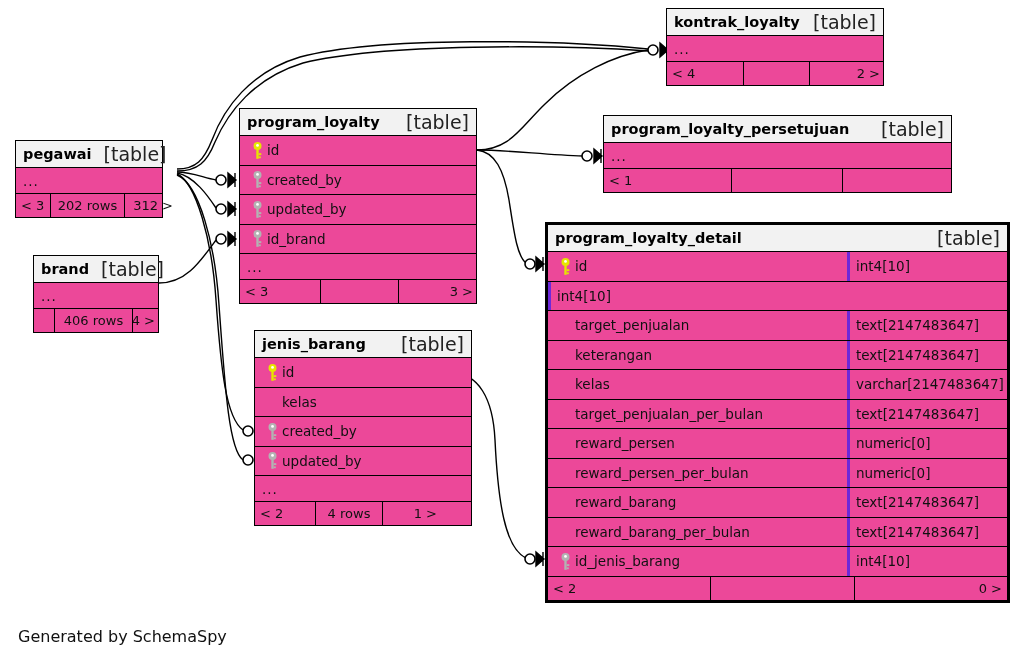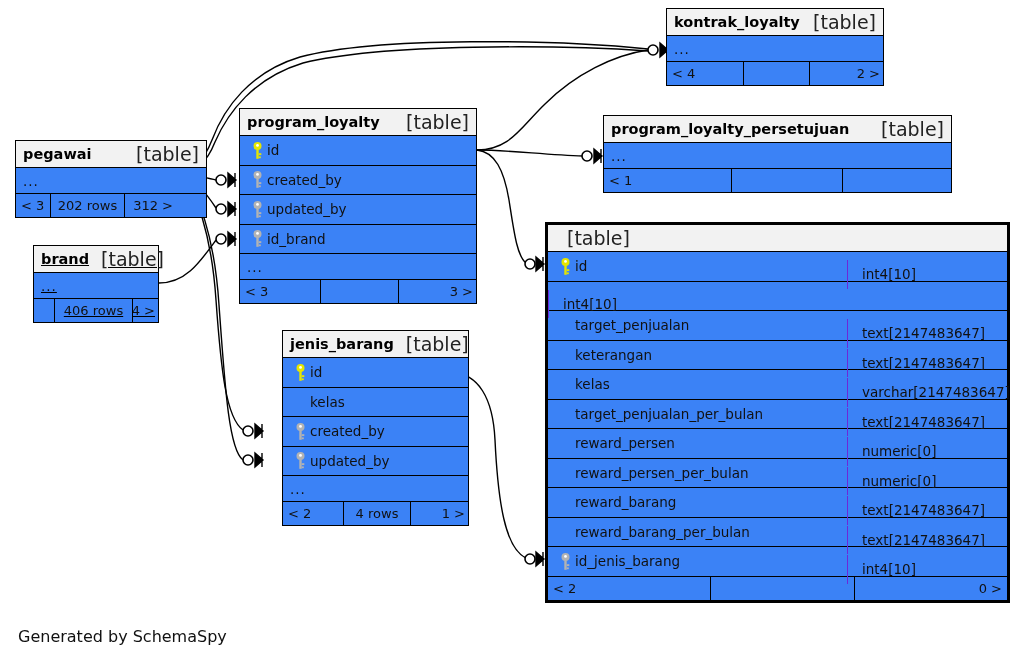--- a/index.html
+++ b/index.html
@@ -23,21 +23,21 @@
   #edges {
     position: absolute;
     left: 0; top: 0;
     width: 1029px; height: 657px;
     z-index: 1;
     pointer-events: none;
   }
   .tbl {
     position: absolute;
     z-index: 2;
-    background: #3b82f6;
+    background: #ec4899;
     border: 1px solid #000000;
     box-sizing: border-box;
   }
   .tbl.focus {
     border: 3px solid #000000;
   }
   .thead {
     background: #f2f2f2;
     border-bottom: 1px solid #000000;
     display: flex;
@@ -72,29 +72,28 @@
     display: flex;
     align-items: center;
     padding-left: 7px;
     flex: 1 1 auto;
     min-width: 0;
     white-space: nowrap;
     overflow: hidden;
     box-sizing: border-box;
   }
   .coltype {
-    padding-left: 14px;
-    box-sizing: border-box;
-    white-space: nowrap;
-    border-left: 1px solid #6d28d9;
+    padding-left: 6px;
+    box-sizing: border-box;
+    white-space: nowrap;
+    border-left: 3px solid #6d28d9;
     height: 100%;
     display: flex;
     align-items: center;
     font-size: 13.5px;
-    margin-top: 8px;
   }
   .keyslot {
     width: 20px;
     min-width: 20px;
     display: inline-flex;
     align-items: center;
     justify-content: center;
   }
   .ellipsisrow {
     padding-left: 7px;
@@ -194,35 +193,35 @@
 
       <circle cx="248" cy="431" r="5" fill="#ffffff" stroke="#000000" stroke-width="1.6"></circle>
       <path d="M255,424 L255,438 L263,431 Z M262,424 L262,438" fill="#000000" stroke="#000000" stroke-width="1.4"></path>
 
       <circle cx="248" cy="460" r="5" fill="#ffffff" stroke="#000000" stroke-width="1.6"></circle>
       <path d="M255,453 L255,467 L263,460 Z M262,453 L262,467" fill="#000000" stroke="#000000" stroke-width="1.4"></path>
     </g>
   </svg>
 
   <div id="tables-host">
-      <div class="tbl" style="left: 15px; top: 140px; width: 192px;">
+      <div class="tbl" style="left: 15px; top: 140px; width: 148px;">
         <div class="thead">
           <span class="tname">pegawai</span>
           <span class="ttag">[table]</span>
         </div>
         <div class="rows">
           <div class="ellipsisrow">...</div>
         </div>
         <div class="tfoot">
           <div class="fcell l" style="width: 34px; min-width: 34px; flex: 0 0 auto;">&lt; 3</div>
           <div class="fcell c" style="width: 74px; min-width: 74px; flex: 0 0 auto;">202 rows</div>
           <div class="fcell r" style="width: 54px; min-width: 54px; flex: 0 0 auto;">312 &gt;</div>
         </div>
       </div>
-      <div class="tbl" style="left: 33px; top: 245px; width: 126px; text-decoration: underline;">
+      <div class="tbl" style="left: 33px; top: 255px; width: 126px;">
         <div class="thead">
           <span class="tname">brand</span>
           <span class="ttag">[table]</span>
         </div>
         <div class="rows">
           <div class="ellipsisrow">...</div>
         </div>
         <div class="tfoot">
           <div class="fcell l" style="width: 20px; min-width: 20px; flex: 0 0 auto;"></div>
           <div class="fcell c" style="width: 78px; min-width: 78px; flex: 0 0 auto;">406 rows</div>
@@ -292,21 +291,21 @@
             </div>
           </div>
           <div class="ellipsisrow">...</div>
         </div>
         <div class="tfoot">
           <div class="fcell l" style="width: 80px; min-width: 80px; flex: 0 0 auto;">&lt; 3</div>
           <div class="fcell c" style="width: 78px; min-width: 78px; flex: 0 0 auto;"></div>
           <div class="fcell r" style="width: 80px; min-width: 80px; flex: 0 0 auto;">3 &gt;</div>
         </div>
       </div>
-      <div class="tbl" style="left: 282px; top: 330px; width: 187px;">
+      <div class="tbl" style="left: 254px; top: 330px; width: 218px;">
         <div class="thead">
           <span class="tname">jenis_barang</span>
           <span class="ttag">[table]</span>
         </div>
         <div class="rows">
           <div class="row">
             <div class="colname">
               <span class="keyslot">
                 <svg class="keyicon" width="11" height="17" viewBox="0 0 11 17" aria-hidden="true">
                   <circle cx="5.5" cy="4" r="4" fill="#e6e600"></circle>
@@ -384,20 +383,21 @@
           <div class="ellipsisrow">...</div>
         </div>
         <div class="tfoot">
           <div class="fcell l" style="width: 127px; min-width: 127px; flex: 0 0 auto;">&lt; 1</div>
           <div class="fcell c" style="width: 111px; min-width: 111px; flex: 0 0 auto;"></div>
           <div class="fcell r" style="width: 111px; min-width: 111px; flex: 0 0 auto;"></div>
         </div>
       </div>
       <div class="tbl focus" style="left: 545px; top: 222px; width: 465px;">
         <div class="thead">
+          <span class="tname">program_loyalty_detail</span>
           <span class="ttag">[table]</span>
         </div>
         <div class="rows">
           <div class="row">
             <div class="colname">
               <span class="keyslot">
                 <svg class="keyicon" width="11" height="17" viewBox="0 0 11 17" aria-hidden="true">
                   <circle cx="5.5" cy="4" r="4" fill="#e6e600"></circle>
                   <circle cx="5.5" cy="3.4" r="1.4" fill="#ffffff"></circle>
                   <rect x="4.3" y="6.5" width="2.4" height="10.3" fill="#e6e600"></rect>

